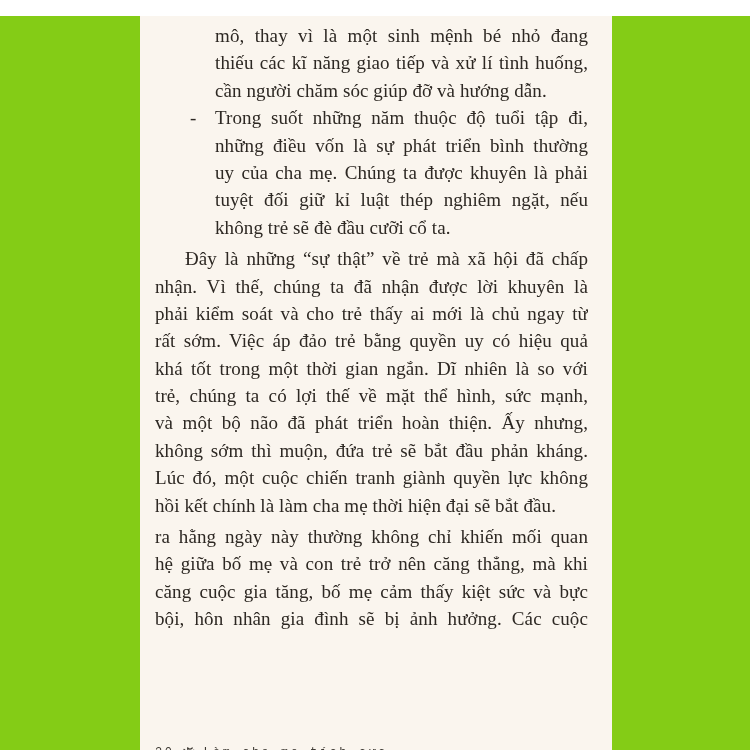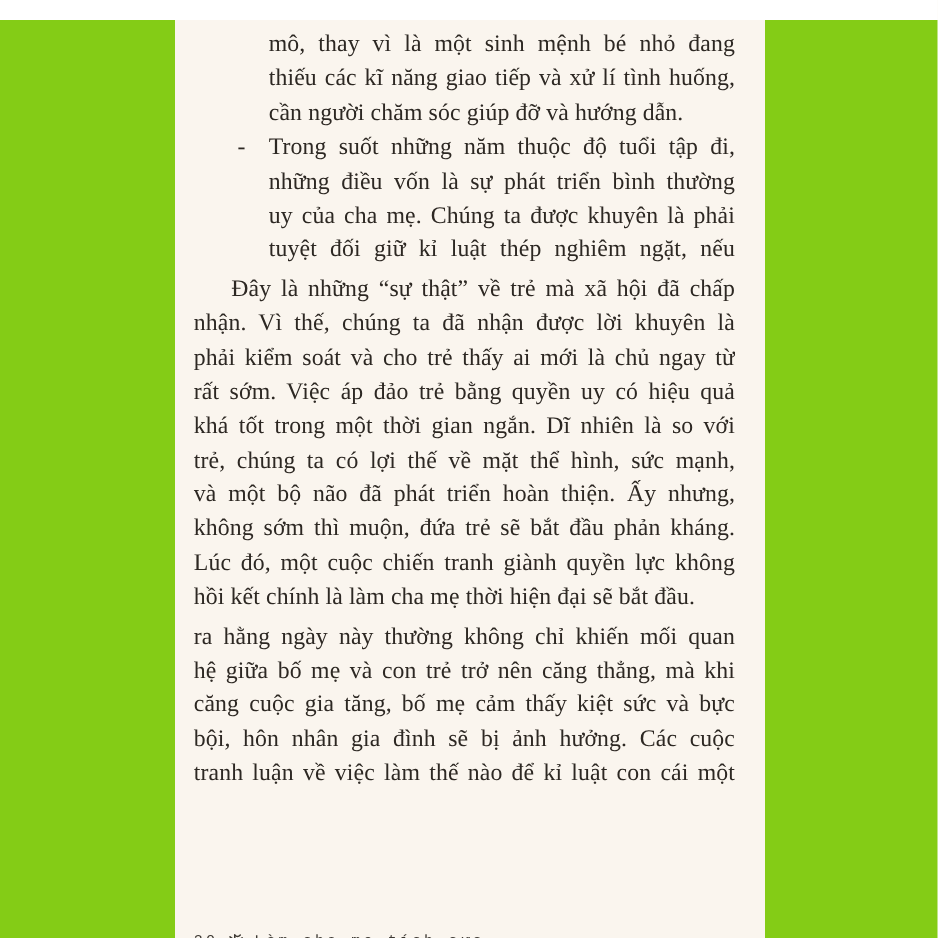--- a/index.html
+++ b/index.html
@@ -96,41 +96,41 @@
         <div class="line">thiếu các kĩ năng giao tiếp và xử lí tình huống,</div>
         <div class="line last">cần người chăm sóc giúp đỡ và hướng dẫn.</div>
       </div>
 
       <div class="list-item">
         <span class="bullet">-</span>
         <div class="line">Trong suốt những năm thuộc độ tuổi tập đi,</div>
         <div class="line">những điều vốn là sự phát triển bình thường</div>
         <div class="line">uy của cha mẹ. Chúng ta được khuyên là phải</div>
         <div class="line">tuyệt đối giữ kỉ luật thép nghiêm ngặt, nếu</div>
+        <div class="line last">không trẻ sẽ đè đầu cưỡi cổ ta.</div>
       </div>
 
       <div class="para">
         <div class="line first">Đây là những “sự thật” về trẻ mà xã hội đã chấp</div>
         <div class="line">nhận. Vì thế, chúng ta đã nhận được lời khuyên là</div>
         <div class="line">phải kiểm soát và cho trẻ thấy ai mới là chủ ngay từ</div>
         <div class="line">rất sớm. Việc áp đảo trẻ bằng quyền uy có hiệu quả</div>
         <div class="line">khá tốt trong một thời gian ngắn. Dĩ nhiên là so với</div>
         <div class="line">trẻ, chúng ta có lợi thế về mặt thể hình, sức mạnh,</div>
         <div class="line">và một bộ não đã phát triển hoàn thiện. Ấy nhưng,</div>
         <div class="line">không sớm thì muộn, đứa trẻ sẽ bắt đầu phản kháng.</div>
         <div class="line">Lúc đó, một cuộc chiến tranh giành quyền lực không</div>
         <div class="line last">hồi kết chính là làm cha mẹ thời hiện đại sẽ bắt đầu.</div>
       </div>
 
       <div class="para">
         <div class="line">ra hằng ngày này thường không chỉ khiến mối quan</div>
         <div class="line">hệ giữa bố mẹ và con trẻ trở nên căng thẳng, mà khi</div>
         <div class="line">căng cuộc gia tăng, bố mẹ cảm thấy kiệt sức và bực</div>
         <div class="line">bội, hôn nhân gia đình sẽ bị ảnh hưởng. Các cuộc</div>
-        <div class="line">tranh luận về việc làm thế nào để kỉ luật con cái một</div>
       </div>
 
     </div>
 
     <div class="footer">
       <span>30</span>
       <span class="ornament">
         <svg viewBox="0 0 20 20" width="15" height="15" fill="none" stroke="#3d3933" stroke-width="1.6" stroke-linecap="round">
           <path d="M3 17 C 8 13, 10 9, 9 4"></path>
           <path d="M4 6 C 8 10, 13 11, 17 7"></path>

